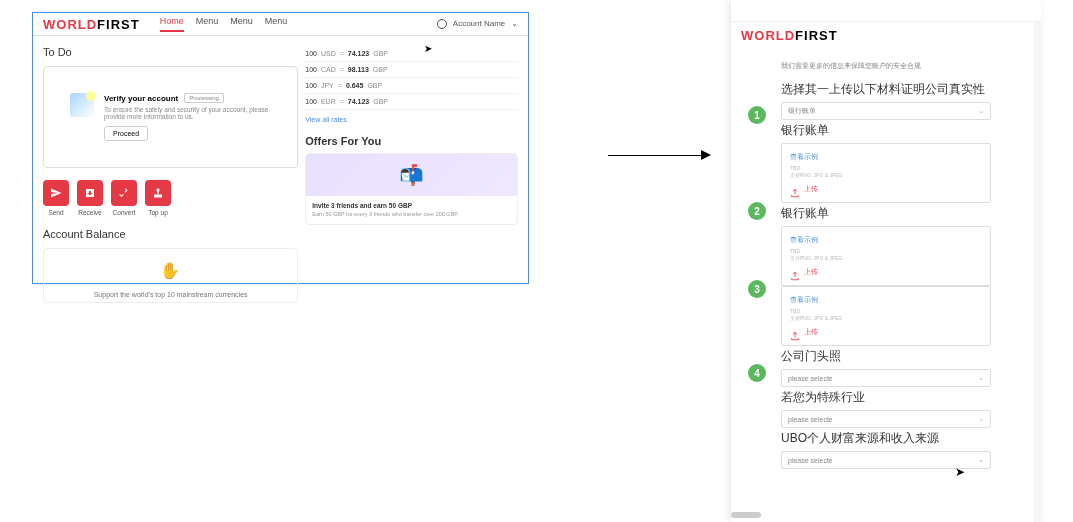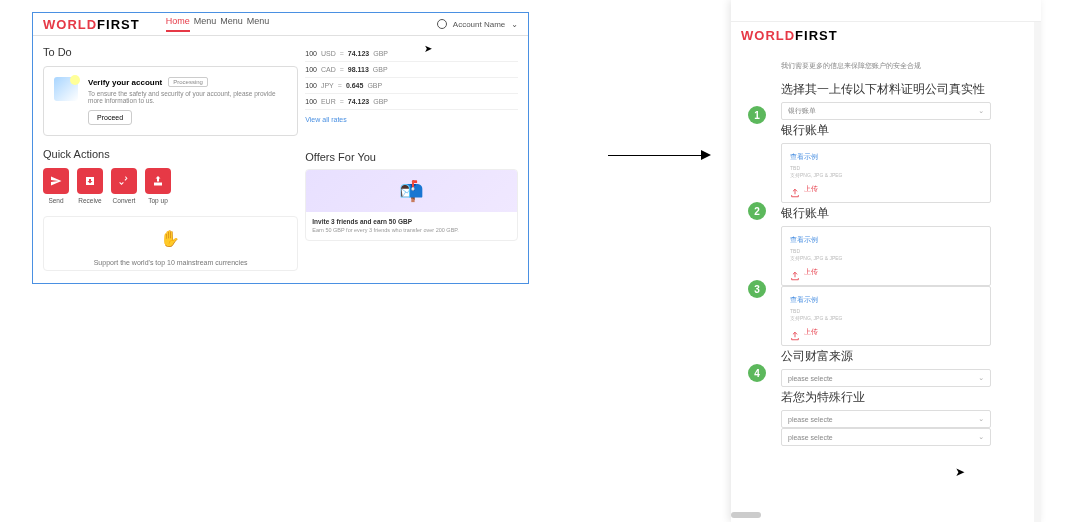--- a/index.html
+++ b/index.html
@@ -3,34 +3,34 @@
   <meta charset="utf-8">
   <style>
     * { box-sizing: border-box; margin: 0; padding: 0; font-family: Arial, sans-serif; }
     body { width: 1073px; height: 522px; background: #fff; position: relative; overflow: hidden; }
     
     
     .browser-window { position: absolute; left: 32px; top: 12px; width: 497px; height: 272px; border: 1px solid #4a90e2; background: #fff; }
     .top-bar { height: 23px; border-bottom: 1px solid #e0e0e0; display: flex; align-items: center; padding: 0 10px; }
     .logo { font-size: 13px; font-weight: bold; letter-spacing: 1px; }
     .logo-world { color: #e63946; }
-    .nav-tabs { display: flex; margin-left: 26px; gap: 4px; }
+    .nav-tabs { display: flex; margin-left: 20px; gap: 12px; }
     .nav-tab { font-size: 9px; color: #555; cursor: pointer; }
     .nav-tab.active { color: #e63946; border-bottom: 2px solid #e63946; padding-bottom: 4px; }
-    .account-area { margin-left: auto; display: flex; align-items: center; gap: 6px; font-size: 8px; color: #555; }
+    .account-area { margin-left: auto; display: flex; align-items: flex-start; gap: 6px; font-size: 8px; color: #555; }
     .account-icon { width: 10px; height: 10px; border: 1px solid #555; border-radius: 50%; }
     .chevron { font-size: 8px; }
     
     .content { padding: 10px; display: flex; gap: 7px; }
     .left-col { flex: 1.2; }
     .right-col { flex: 1; }
     
     .section-title { font-size: 11px; font-weight: normal; color: #333; margin-bottom: 8px; }
     
-    .verify-card { border: 1px solid #ddd; border-radius: 4px; padding: 10px; display: flex; gap: 10px; margin-bottom: 12px; }
+    .verify-card { border: 1px solid #ddd; border-radius: 4px; padding: 26px; display: flex; gap: 10px; margin-bottom: 12px; }
     .verify-icon { width: 24px; height: 24px; background: linear-gradient(135deg, #a8d5ff, #fff); border-radius: 3px; position: relative; }
     .verify-icon::after { content: ""; position: absolute; width: 10px; height: 10px; background: #ff9; border-radius: 50%; right: -2px; top: -2px; }
     .verify-content { flex: 1; }
     .verify-header { display: flex; align-items: center; gap: 6px; }
     .verify-title { font-size: 8px; font-weight: bold; }
     .verify-badge { font-size: 6px; border: 1px solid #ccc; padding: 1px 4px; border-radius: 2px; color: #888; }
     .verify-desc { font-size: 6.5px; color: #888; margin-top: 3px; }
     .proceed-btn { font-size: 7px; border: 1px solid #ccc; background: #fff; padding: 3px 8px; border-radius: 3px; margin-top: 6px; cursor: pointer; }
     
     .quick-actions { display: flex; gap: 8px; }
@@ -51,21 +51,21 @@
     .refresh-icon { width: 9px; height: 9px; border: 1px solid #4a90e2; border-radius: 50%; position: relative; }
     .refresh-icon::after { content: ""; position: absolute; width: 3px; height: 3px; border-top: 1px solid #4a90e2; border-right: 1px solid #4a90e2; top: -1px; right: 1px; transform: rotate(-45deg); }
     
     .rate-row { display: flex; font-size: 7px; padding: 4px 0; border-bottom: 1px solid #f0f0f0; gap: 4px; }
     .rate-amt { color: #333; }
     .rate-curr { color: #888; }
     .rate-eq { color: #aaa; }
     .rate-val { color: #333; font-weight: bold; }
     .view-all { font-size: 7px; color: #4a90e2; margin-top: 6px; cursor: pointer; }
     
-    .offers-title { font-size: 11px; color: #333; margin-top: 28px; margin-bottom: 6px; }
+    .offers-title { font-size: 11px; color: #333; margin-top: 12px; margin-bottom: 6px; font-weight: bold; }
     .offer-card { border: 1px solid #eee; border-radius: 4px; overflow: hidden; }
     .offer-img { height: 42px; background: linear-gradient(135deg, #e8e0ff, #f0e8ff); display: flex; align-items: center; justify-content: center; }
     .offer-illus { font-size: 20px; }
     .offer-body { padding: 6px; }
     .offer-title { font-size: 6.5px; font-weight: bold; color: #333; }
     .offer-desc { font-size: 5.5px; color: #999; margin-top: 2px; line-height: 1.3; }
     
     
     .arrow { position: absolute; left: 608px; top: 150px; width: 103px; height: 10px; }
     .arrow-line { position: absolute; top: 5px; left: 0; right: 8px; height: 1px; background: #000; }
@@ -134,21 +134,20 @@
         <div class="verify-content">
           <div class="verify-header">
             <span class="verify-title">Verify your account</span>
             <span class="verify-badge">Processing</span>
           </div>
           <div class="verify-desc">To ensure the safety and security of your account, please provide more information to us.</div>
           <button class="proceed-btn">Proceed</button>
         </div>
       </div>
 
-      <div class="section-title">Quick Actions</div>
       <div class="quick-actions">
         <div class="qa-item">
           <div class="qa-icon">
               <svg width="12" height="12" viewBox="0 0 24 24">
                 <path d="M2 21l21-9L2 3v7l15 2-15 2z"></path>
               </svg>
             </div>
           <div class="qa-label">Send</div>
         </div>
         <div class="qa-item">
@@ -171,20 +170,21 @@
           <div class="qa-icon">
               <svg width="12" height="12" viewBox="0 0 24 24">
                 <path d="M12 2l5 5h-3v6h-4V7H7l5-5zM4 15h16v6H4z"></path>
               </svg>
             </div>
           <div class="qa-label">Top up</div>
         </div>
       </div>
 
       <div class="balance-section">
+        <div class="section-title">Account Balance</div>
         <div class="balance-card">
           <div class="balance-illus"></div>
           <div class="balance-text">Support the world's top 10 mainstream currencies</div>
         </div>
       </div>
     </div>
 
     <div class="right-col">
       <div class="rate-row">
         <span class="rate-amt">100</span>
@@ -280,32 +280,33 @@
       <div class="upload-tbd">TBD</div>
       <div class="upload-formats">支持PNG, JPG &amp; JPEG</div>
       <div class="upload-btn">
         <span class="upload-icon"><svg width="10" height="10" viewBox="0 0 24 24" stroke-width="2">
               <path d="M12 3v12M7 8l5-5 5 5M4 17v4h16v-4"></path>
             </svg></span>
         <span class="upload-text">上传</span>
       </div>
     </div>
 
-    <div class="form-label">公司财富来源</div>
+    <div class="form-label">公司门头照</div>
     <div class="form-select">
       <span>please selecte</span>
       <span class="select-chevron">⌄</span>
     </div>
 
     <div class="form-label">若您为特殊行业</div>
     <div class="form-select">
       <span>please selecte</span>
       <span class="select-chevron">⌄</span>
     </div>
 
+    <div class="form-label">UBO个人财富来源和收入来源</div>
     <div class="form-select">
       <span>please selecte</span>
       <span class="select-chevron">⌄</span>
     </div>
 
   </div>
 </div>
 
 <div class="circle-num circle-1">1</div>
 <div class="circle-num circle-2">2</div>

